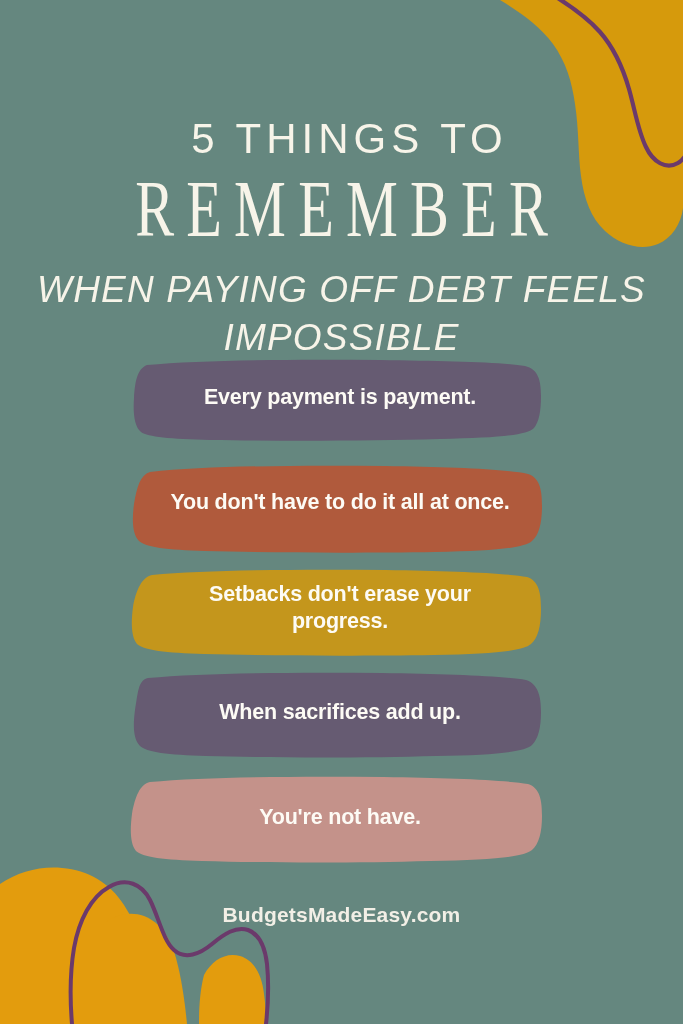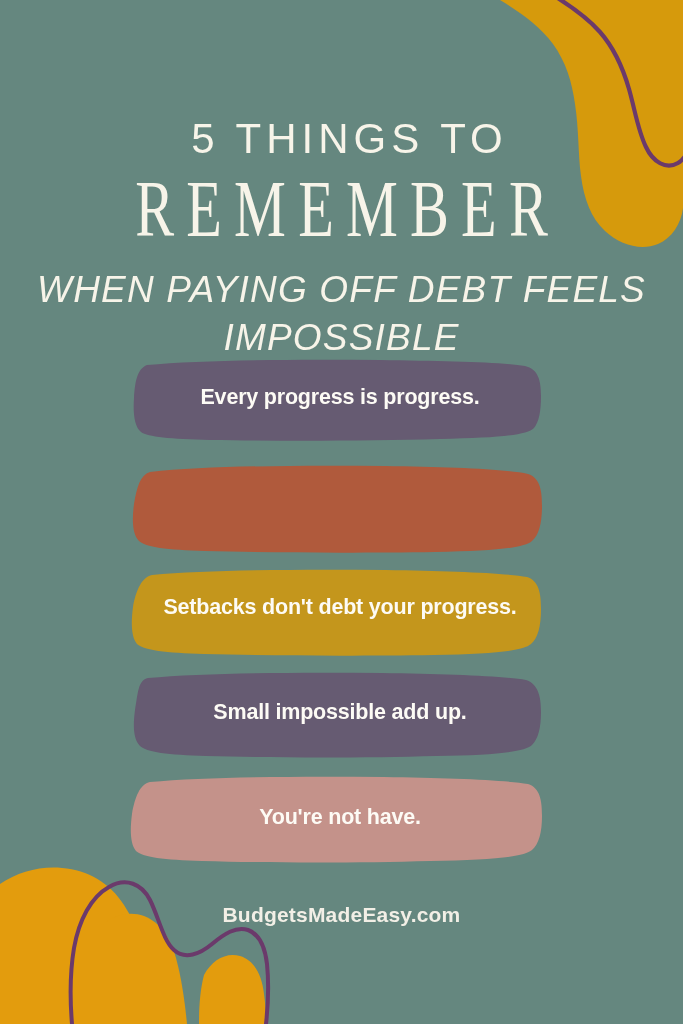--- a/index.html
+++ b/index.html
@@ -165,53 +165,54 @@
   <div id="tips">
 
     <div class="tip">
       <svg class="tip-shape" viewBox="0 0 683 105">
         <path d="M 147 9 C 200 4 290 3 380 4 C 445 5 500 6 525 10
                  C 538 13 541 24 541 40 C 541 55 539 66 534 72
                  C 527 79 500 82 440 83 C 370 85 280 85 210 84
                  C 170 83 148 81 141 76 C 134 70 133 56 134 42
                  C 135 26 137 13 147 9 Z" fill="#665B72"></path>
       </svg>
-      <div class="tip-label">Every progress is progress.</div>
+      <div class="tip-label">Every payment is payment.</div>
     </div>
 
     <div class="tip">
       <svg class="tip-shape" viewBox="0 0 683 105">
         <path d="M 150 11 C 205 5 295 4 385 5 C 450 6 505 8 528 13
                  C 540 17 542 29 542 45 C 542 62 539 74 532 80
                  C 524 87 495 90 435 91 C 365 92 275 92 205 90
                  C 167 89 145 86 139 80 C 132 73 132 58 134 43
                  C 137 26 140 14 150 11 Z" fill="#B05A3C"></path>
       </svg>
+      <div class="tip-label">You don't have to do it all at once.</div>
     </div>
 
     <div class="tip">
       <svg class="tip-shape" viewBox="0 0 683 105">
         <path d="M 152 9 C 206 4 296 3 386 4 C 450 5 504 7 527 11
                  C 539 15 541 27 541 43 C 541 60 538 72 531 78
                  C 523 85 494 88 434 89 C 364 90 274 90 204 88
                  C 166 87 143 84 137 78 C 131 71 131 56 133 41
                  C 136 24 142 11 152 9 Z" fill="#C4961C"></path>
       </svg>
-      <div class="tip-label">Setbacks don't debt your progress.</div>
+      <div class="tip-label">Setbacks don't erase your progress.</div>
     </div>
 
     <div class="tip">
       <svg class="tip-shape" viewBox="0 0 683 105">
         <path d="M 148 7 C 202 2 292 1 382 2 C 447 3 502 5 526 9
                  C 538 13 541 25 541 41 C 541 57 538 68 532 74
                  C 524 81 496 84 436 85 C 366 87 276 87 206 85
                  C 168 84 146 81 140 75 C 133 68 133 54 135 39
                  C 138 22 138 9 148 7 Z" fill="#665B72"></path>
       </svg>
-      <div class="tip-label">Small impossible add up.</div>
+      <div class="tip-label">When sacrifices add up.</div>
     </div>
 
     <div class="tip">
       <svg class="tip-shape" viewBox="0 0 683 105">
         <path d="M 150 6 C 204 1 294 0 384 1 C 449 2 504 4 528 8
                  C 540 12 542 24 542 40 C 542 56 539 68 532 74
                  C 524 81 492 84 430 85 C 360 87 272 87 202 85
                  C 164 84 142 81 136 75 C 130 68 130 53 132 38
                  C 135 21 140 8 150 6 Z" fill="#C4928A"></path>
       </svg>

